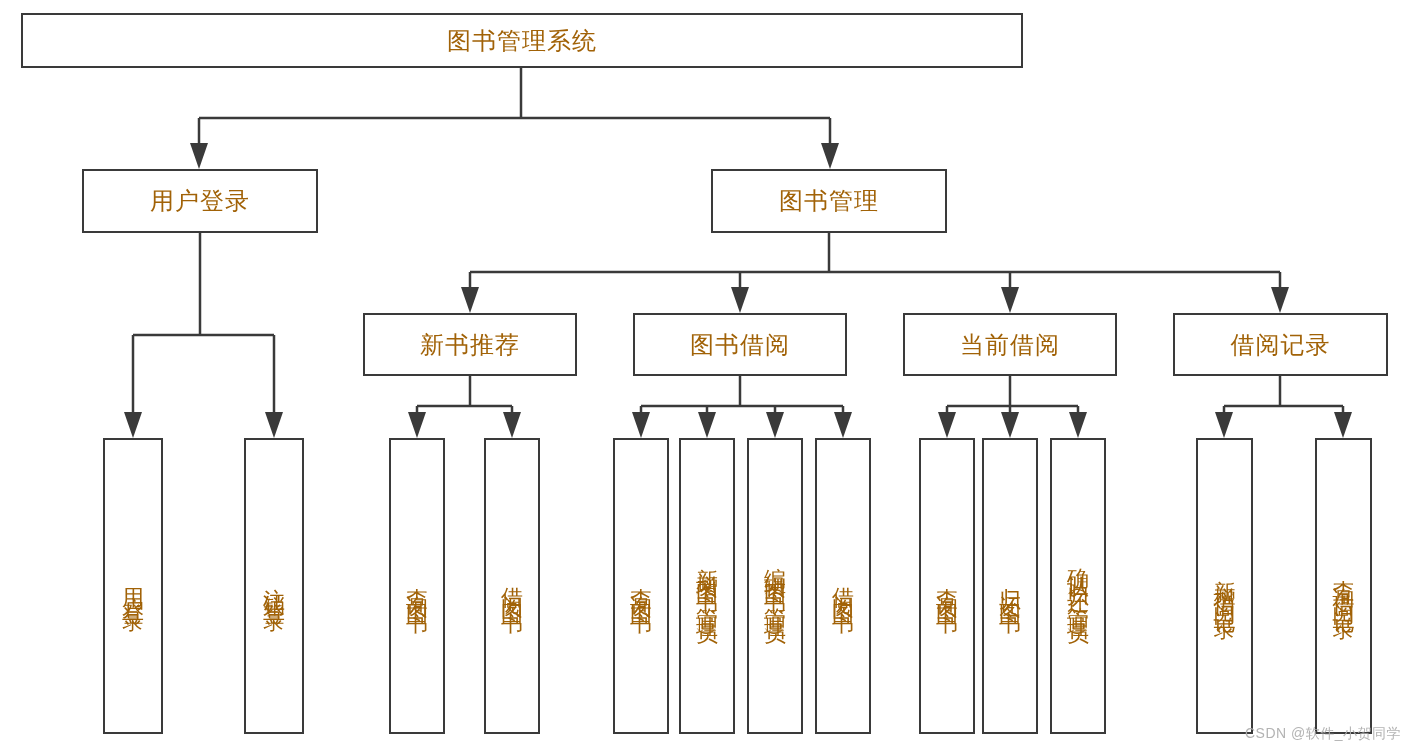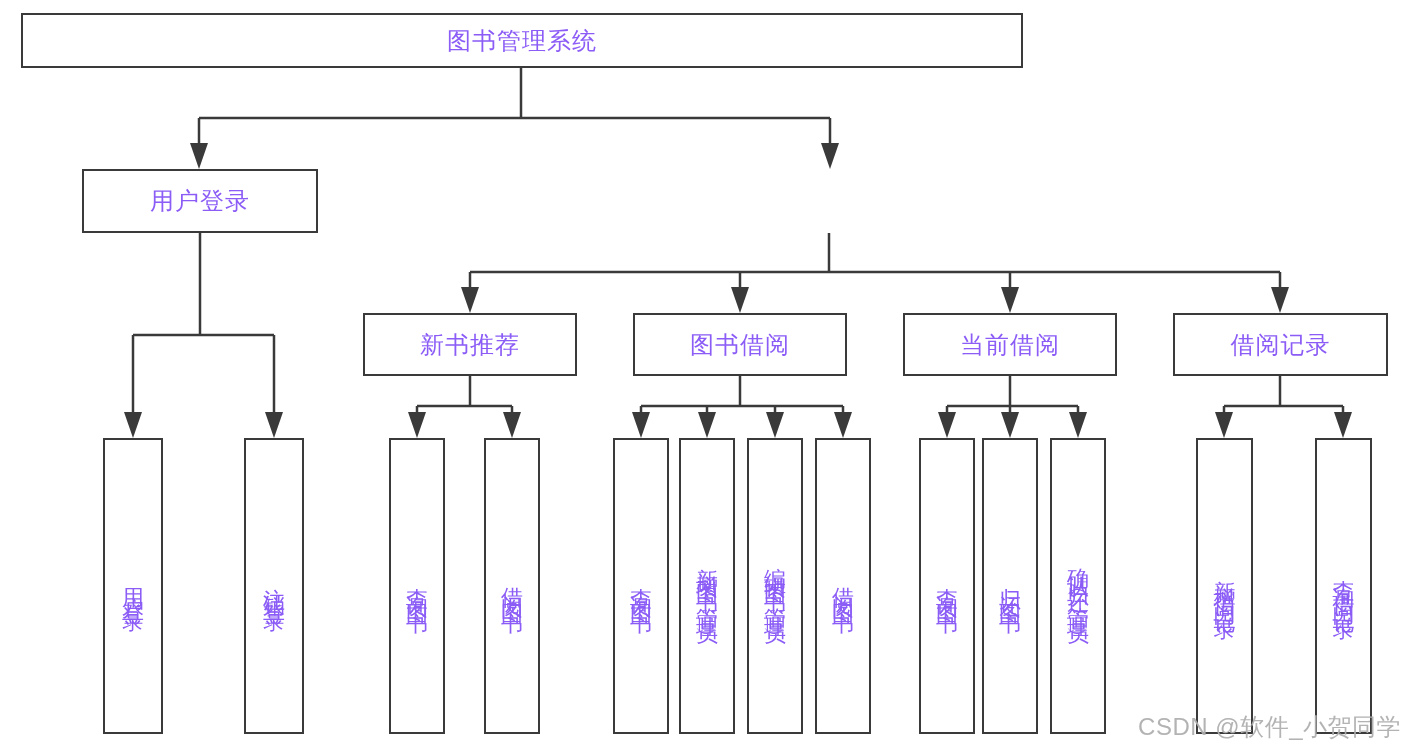--- a/index.html
+++ b/index.html
@@ -26,42 +26,42 @@
   .node {
     position: absolute;
     background: #ffffff;
     border: 2px solid #3a3a3a;
     box-sizing: border-box;
     display: flex;
     align-items: center;
     justify-content: center;
     font-size: 24px;
     letter-spacing: 1px;
-    color: #8b5cf6;
+    color: #a16207;
   }
   .node.root    { left: 21px;  top: 13px;  width: 1002px; height: 55px; }
   .node.lvl2    { top: 169px; height: 64px; }
   .node.lvl3    { top: 313px; height: 63px; }
   .node.leaf {
     top: 438px;
     height: 296px;
   }
   .leaf .vtext {
     writing-mode: vertical-rl;
     text-orientation: mixed;
     font-size: 22px;
     letter-spacing: 8px;
     line-height: 1;
     white-space: nowrap;
   }
   .watermark {
     position: absolute;
     right: 4px;
     bottom: 4px;
-    font-size: 24px;
+    font-size: 14px;
     color: rgba(175, 175, 175, 0.95);
     letter-spacing: 0.5px;
     pointer-events: none;
   }
 </style>
 </head>
 <body>
 
 <div id="canvas">
 
@@ -134,20 +134,23 @@
     </g>
   </svg>
 
   <div class="node root">
     <span>图书管理系统</span>
   </div>
 
   <div class="node lvl2" style="left:82px; width:236px;">
     <span>用户登录</span>
   </div>
+  <div class="node lvl2" style="left:711px; width:236px;">
+    <span>图书管理</span>
+  </div>
 
   <div class="node lvl3" style="left:363px; width:214px;text-align:center;">
     <span>新书推荐</span>
   </div>
   <div class="node lvl3" style="left:903px; width:214px;">
     <span>当前借阅</span>
   </div>
   <div class="node lvl3" style="left:633px; width:214px;">
     <span>图书借阅</span>
   </div>

